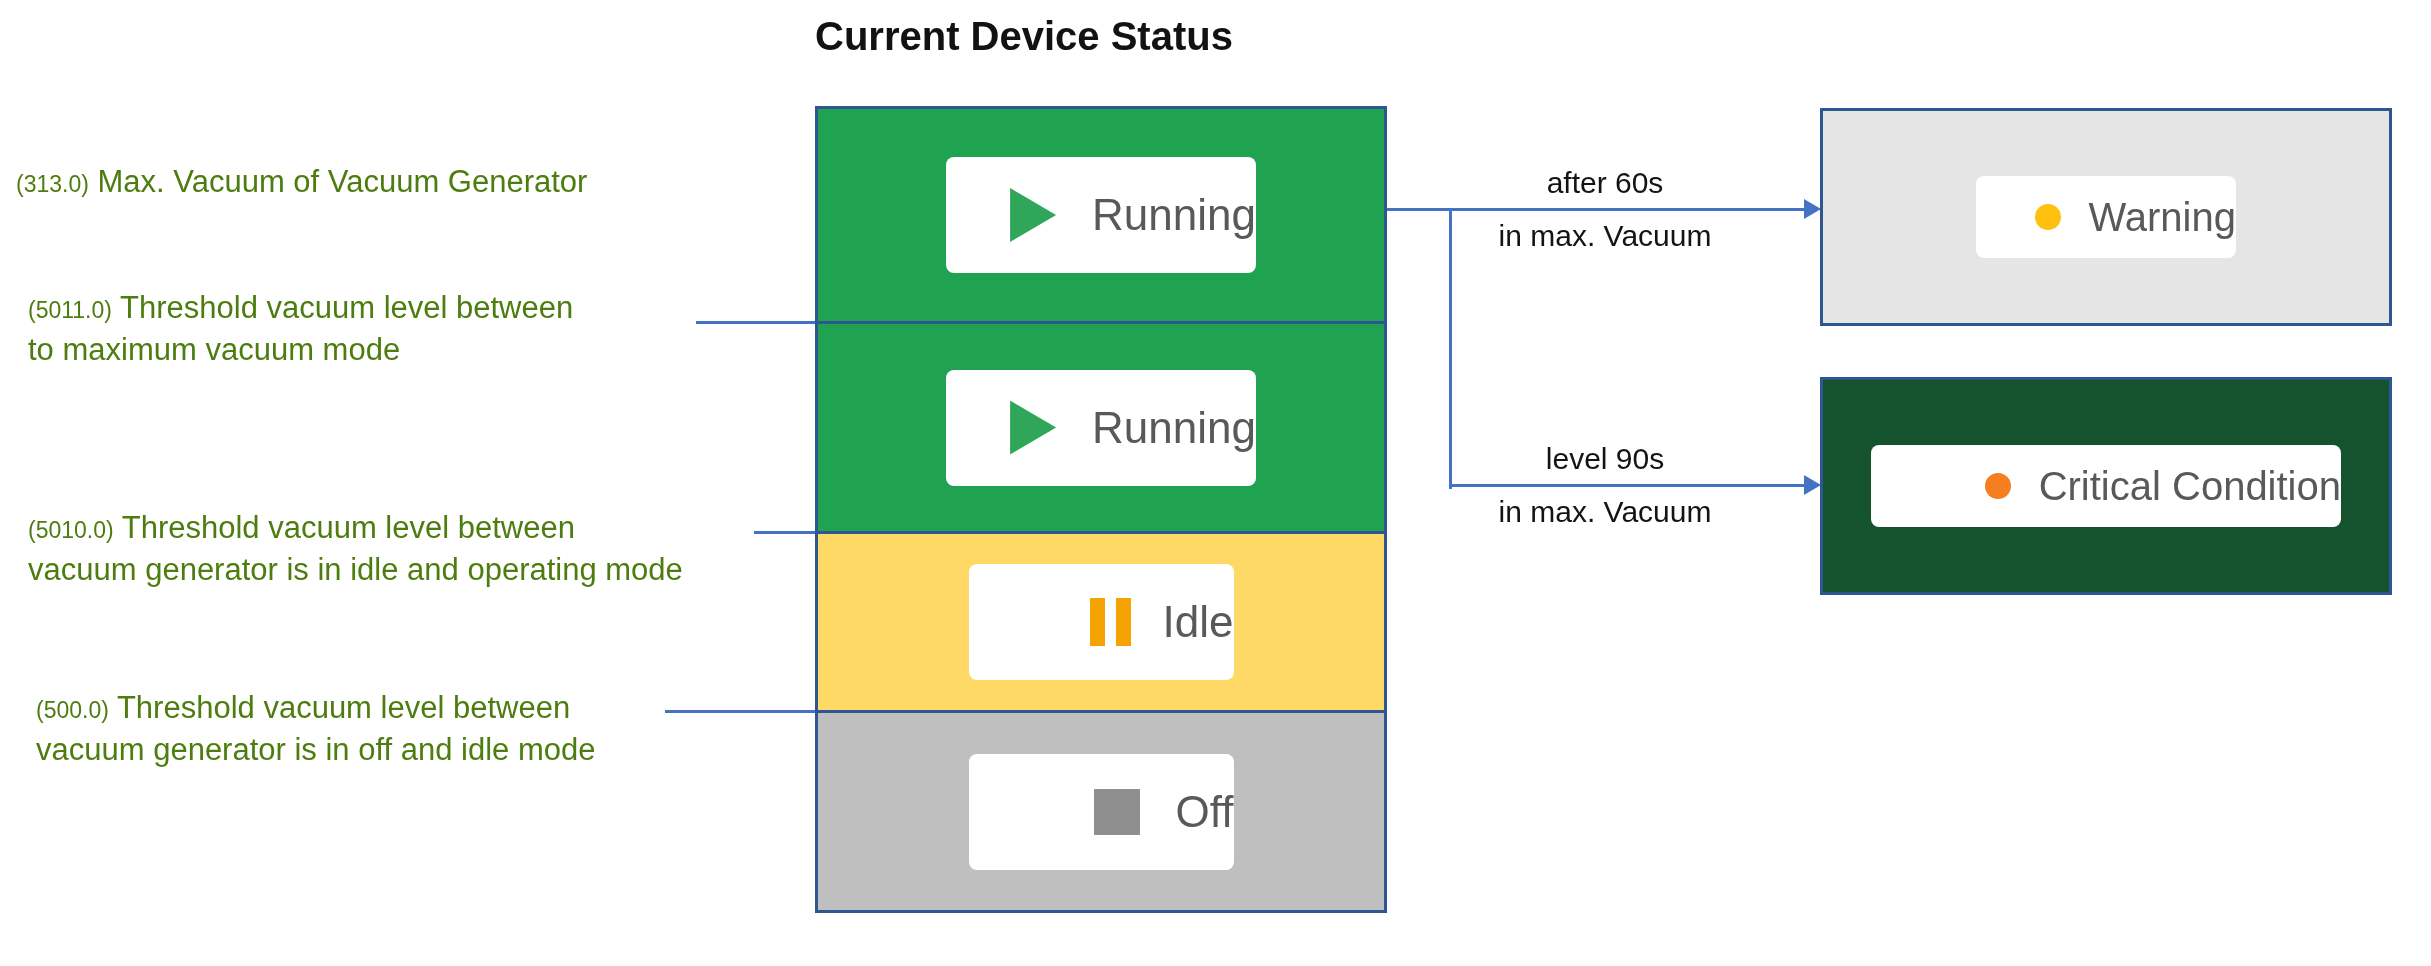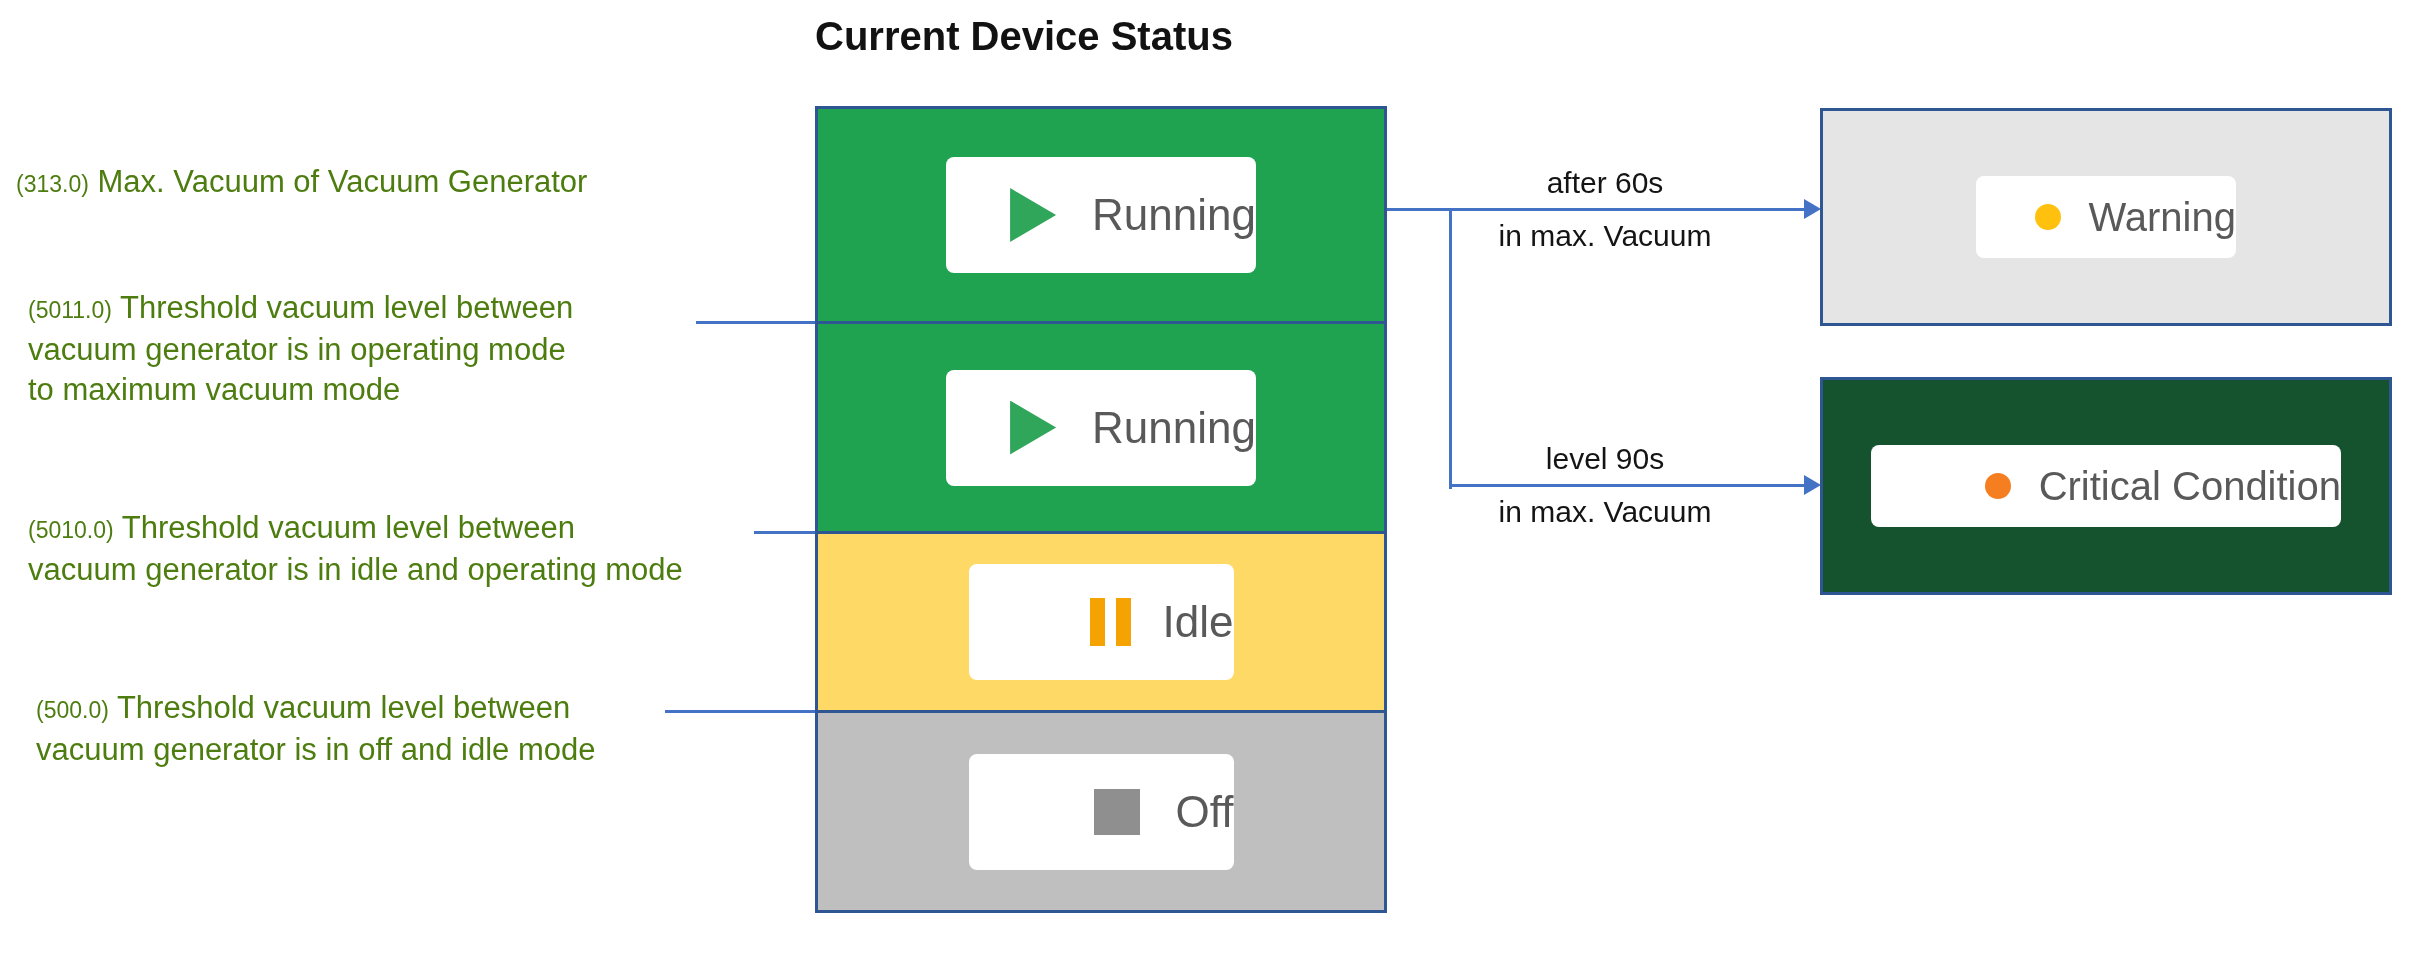--- a/index.html
+++ b/index.html
@@ -77,21 +77,20 @@
 <div class="canvas">
 
   <div class="title" style="left:815px; top:14px;">Current Device Status</div>
 
   <div class="threshold" style="left:16px; top:162px;">
     <div><span class="tval">(313.0)</span> <span>Max. Vacuum of Vacuum Generator</span></div>
   </div>
 
   <div class="threshold" style="left:28px; top:288px;">
     <div><span class="tval">(5011.0)</span> <span>Threshold vacuum level between</span></div>
-    <div>vacuum generator is in operating mode</div>
     <div>to maximum vacuum mode</div>
   </div>
 
   <div class="threshold" style="left:28px; top:508px;">
     <div><span class="tval">(5010.0)</span> <span>Threshold vacuum level between</span></div>
     <div>vacuum generator is in idle and operating mode</div>
   </div>
 
   <div class="threshold" style="left:36px; top:688px;">
     <div><span class="tval">(500.0)</span> <span>Threshold vacuum level between</span></div>

